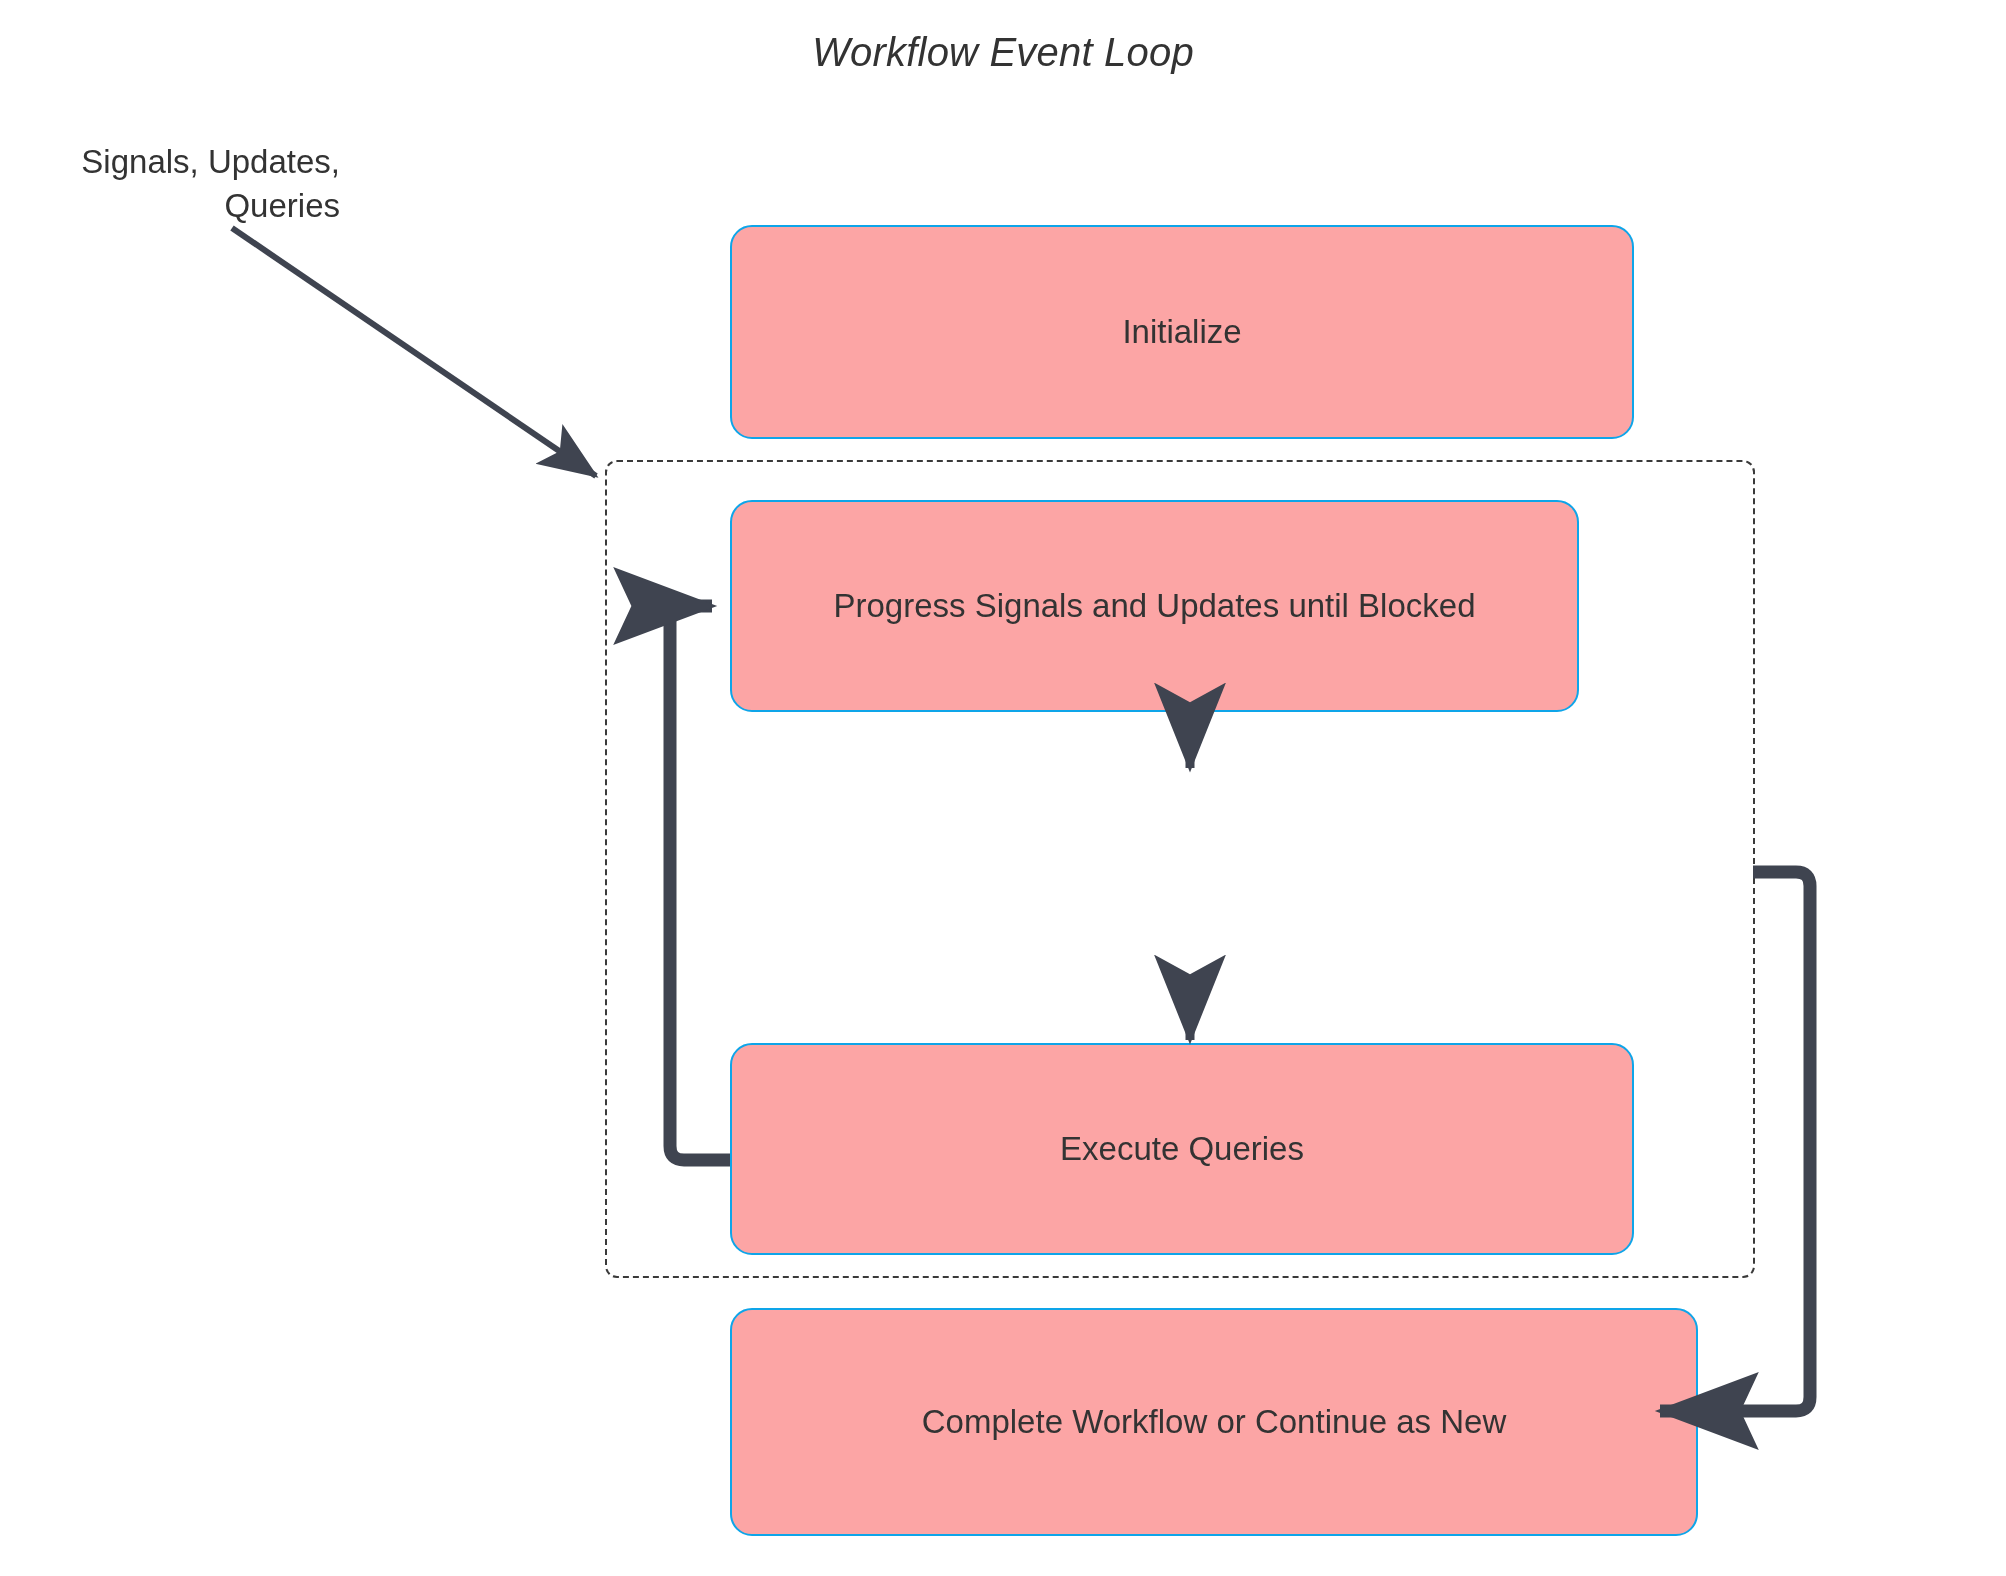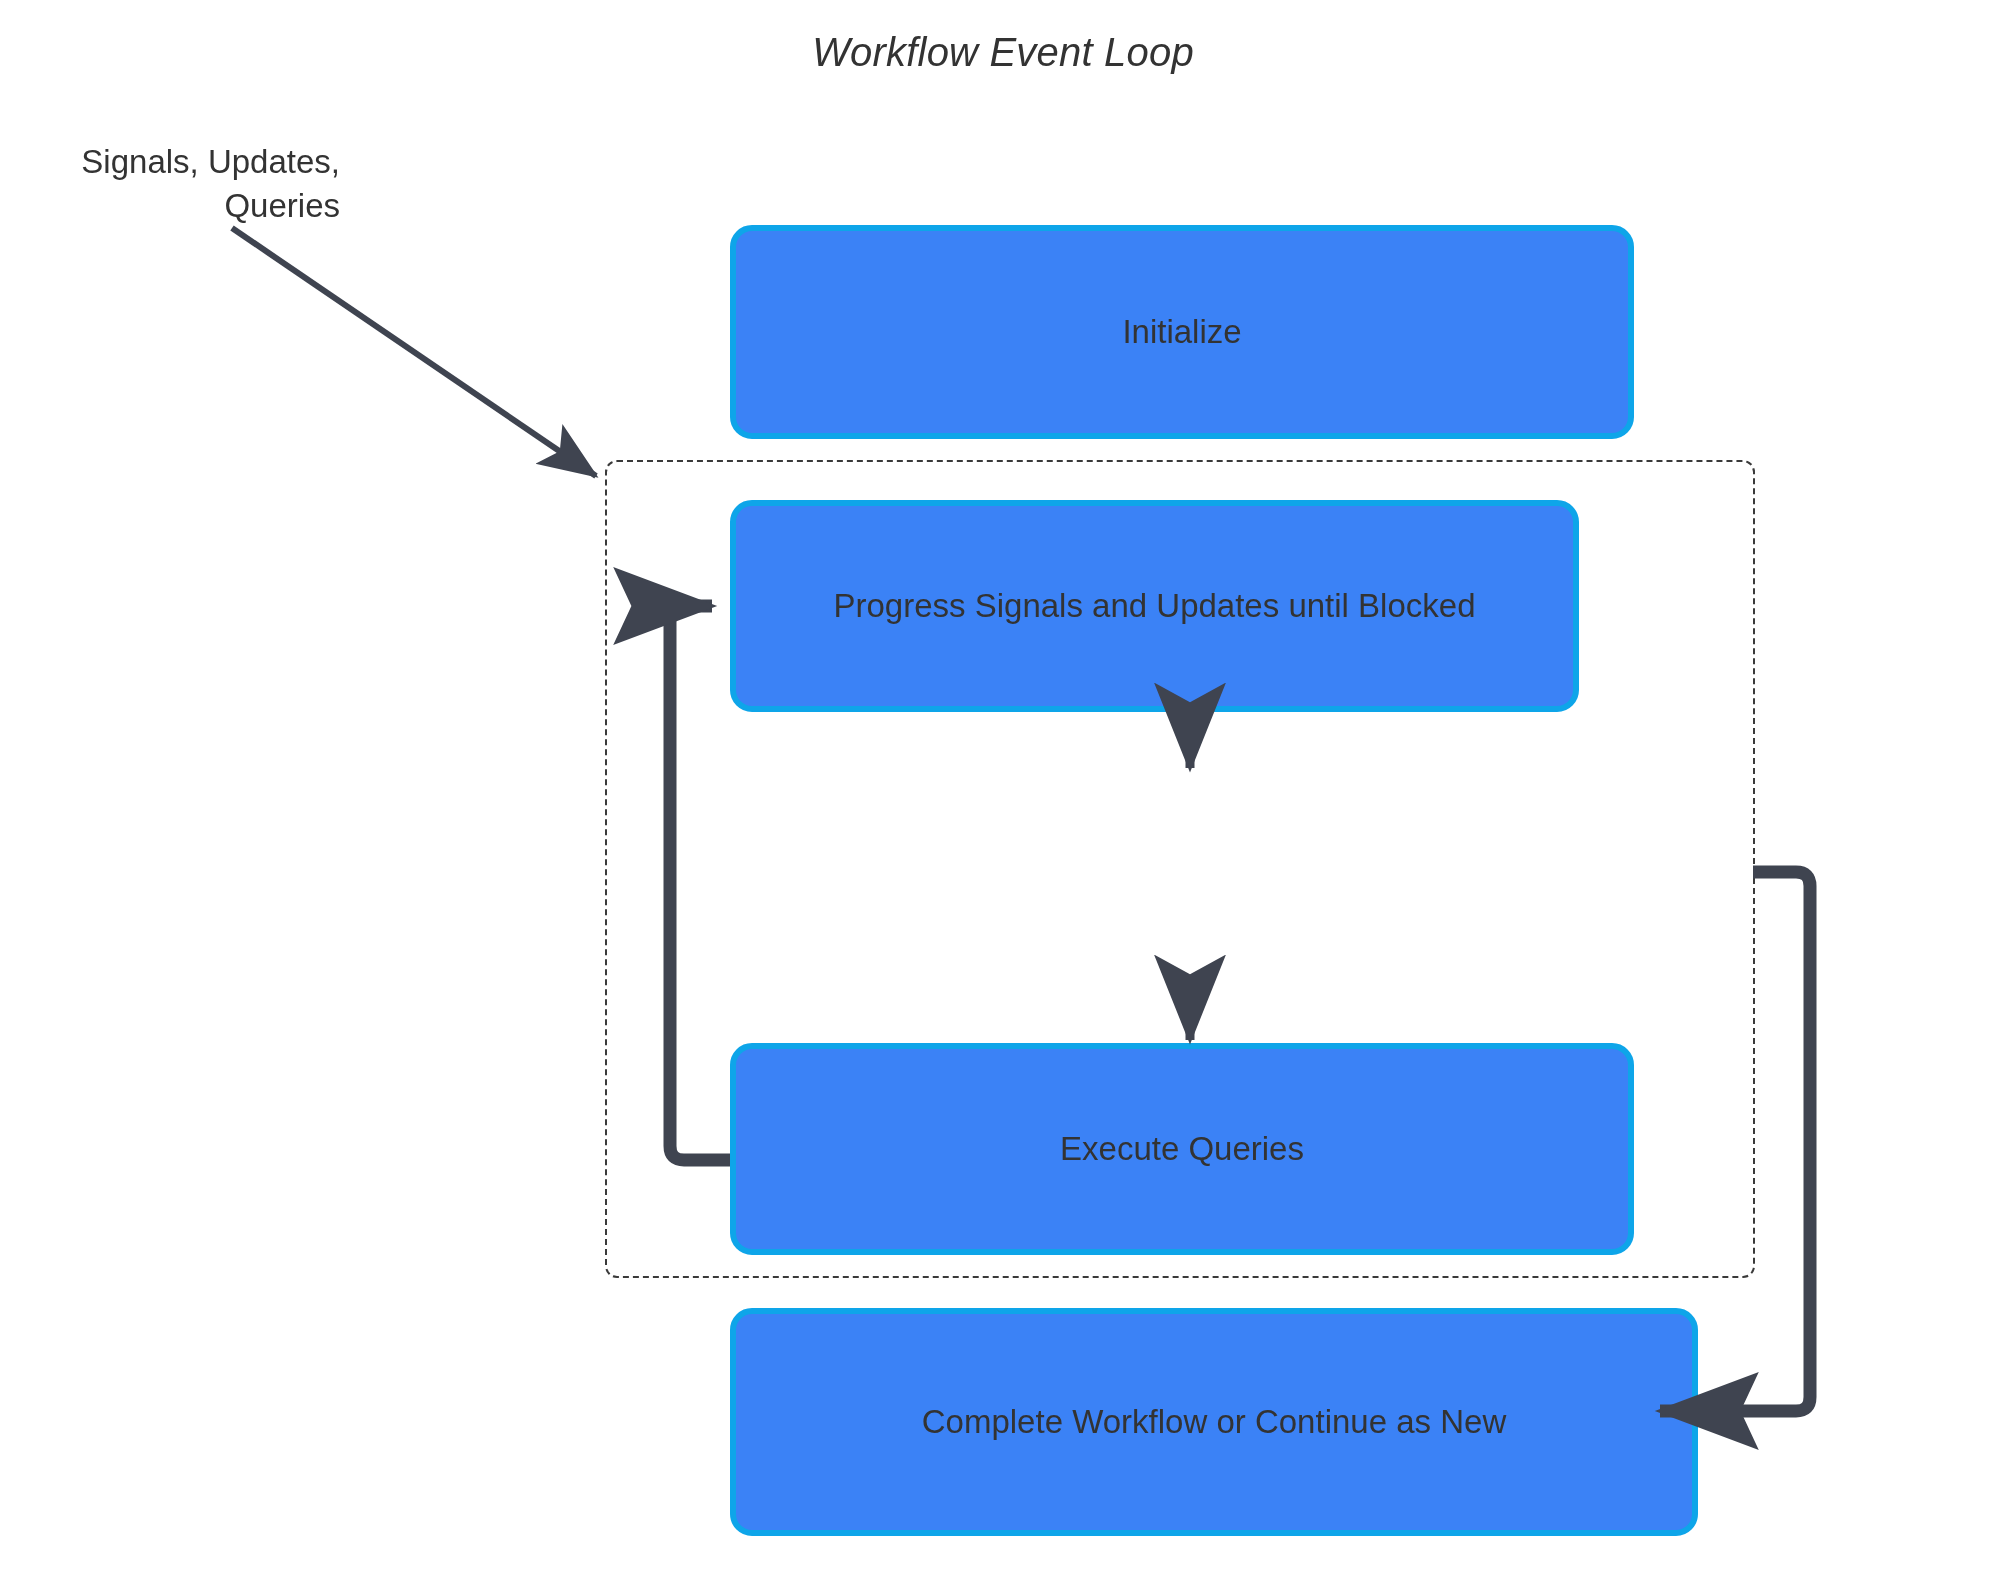--- a/index.html
+++ b/index.html
@@ -40,22 +40,22 @@
     width: 320px;
     text-align: right;
     font-size: 33px;
     line-height: 44px;
     color: #333333;
     white-space: pre-line;
   }
   .node {
     position: absolute;
     box-sizing: border-box;
-    background: #3b82f6;
-    border: 6px solid #0ea5e9;
+    background: #fca5a5;
+    border: 2px solid #0ea5e9;
     border-radius: 22px;
     display: flex;
     align-items: center;
     justify-content: center;
     text-align: center;
     font-size: 33px;
     color: #333333;
   }
   .node-label { display: block; padding: 0 24px; }
 

